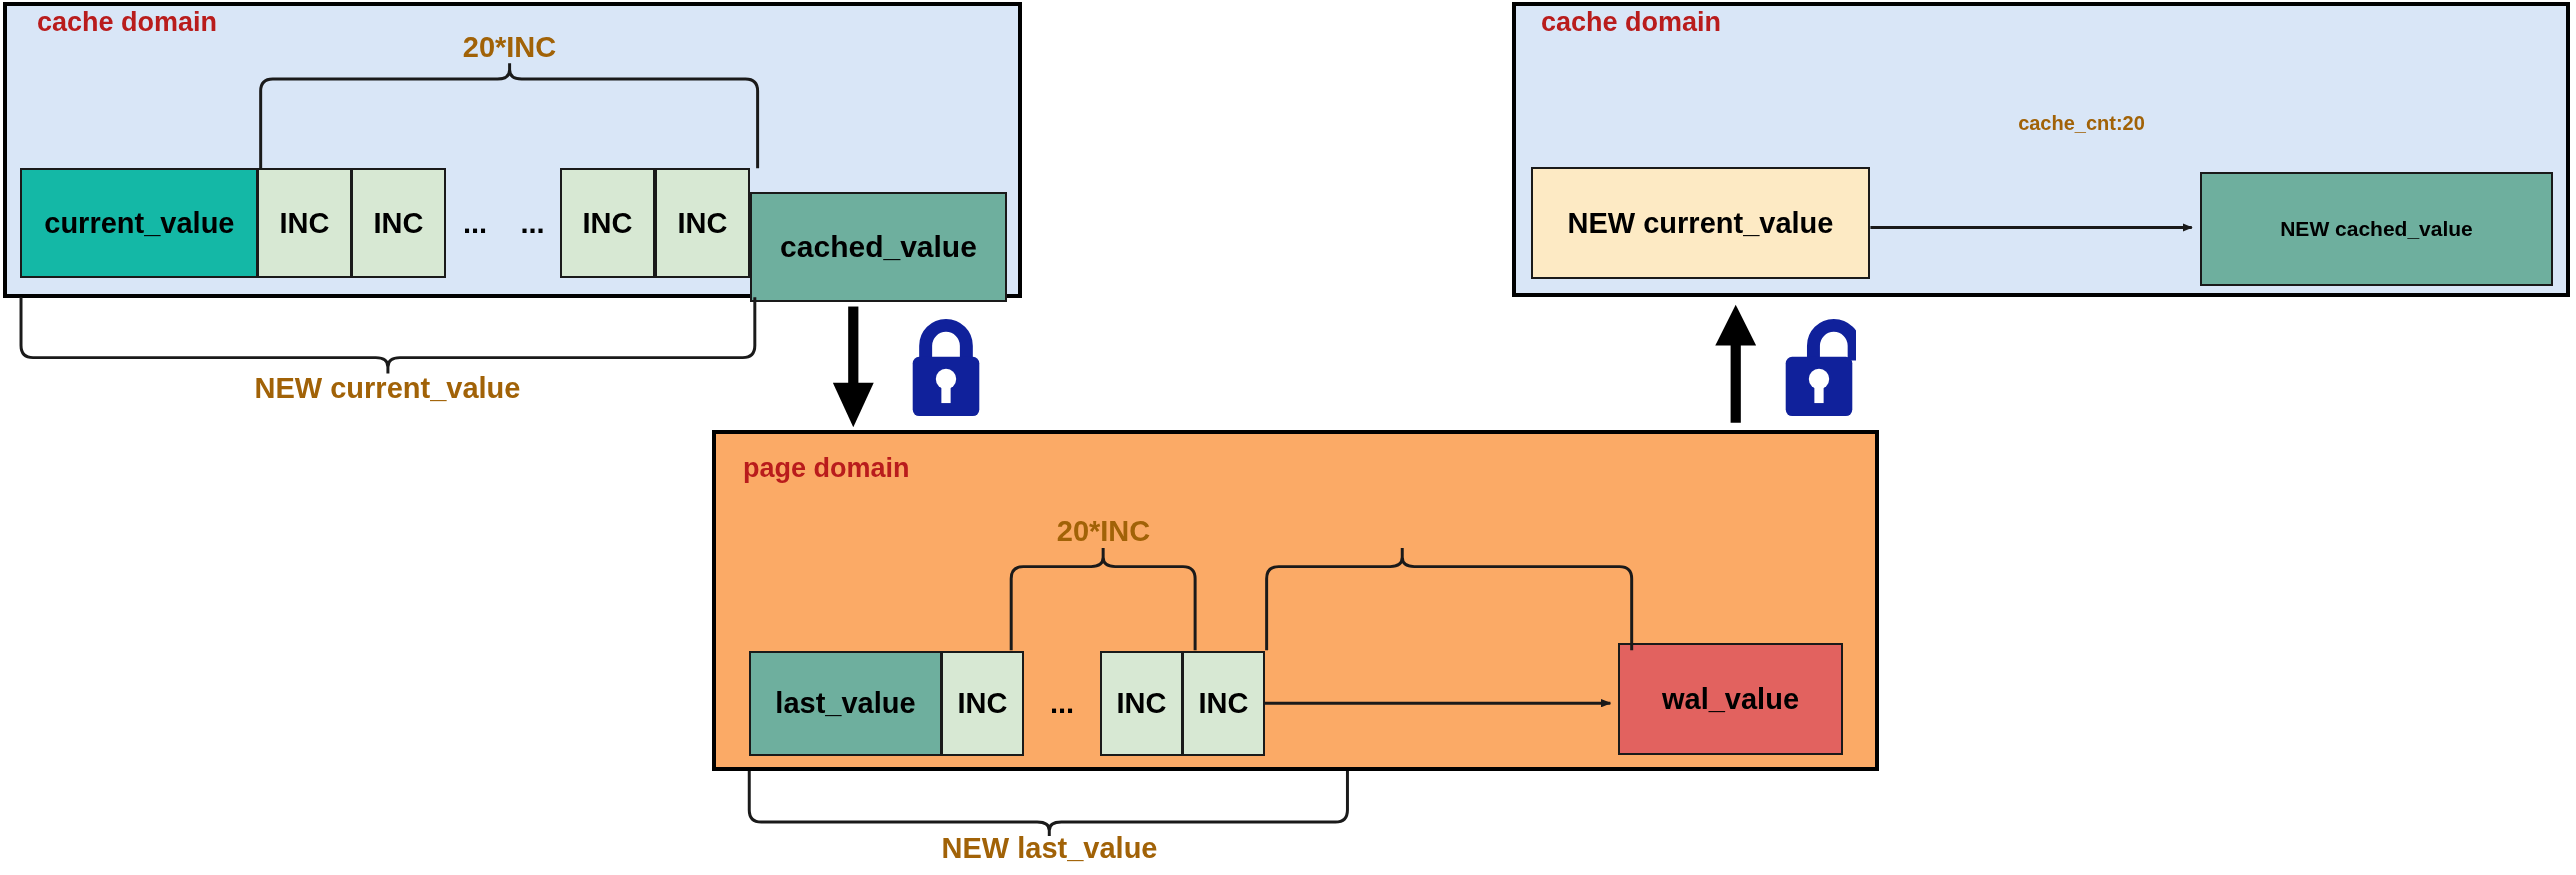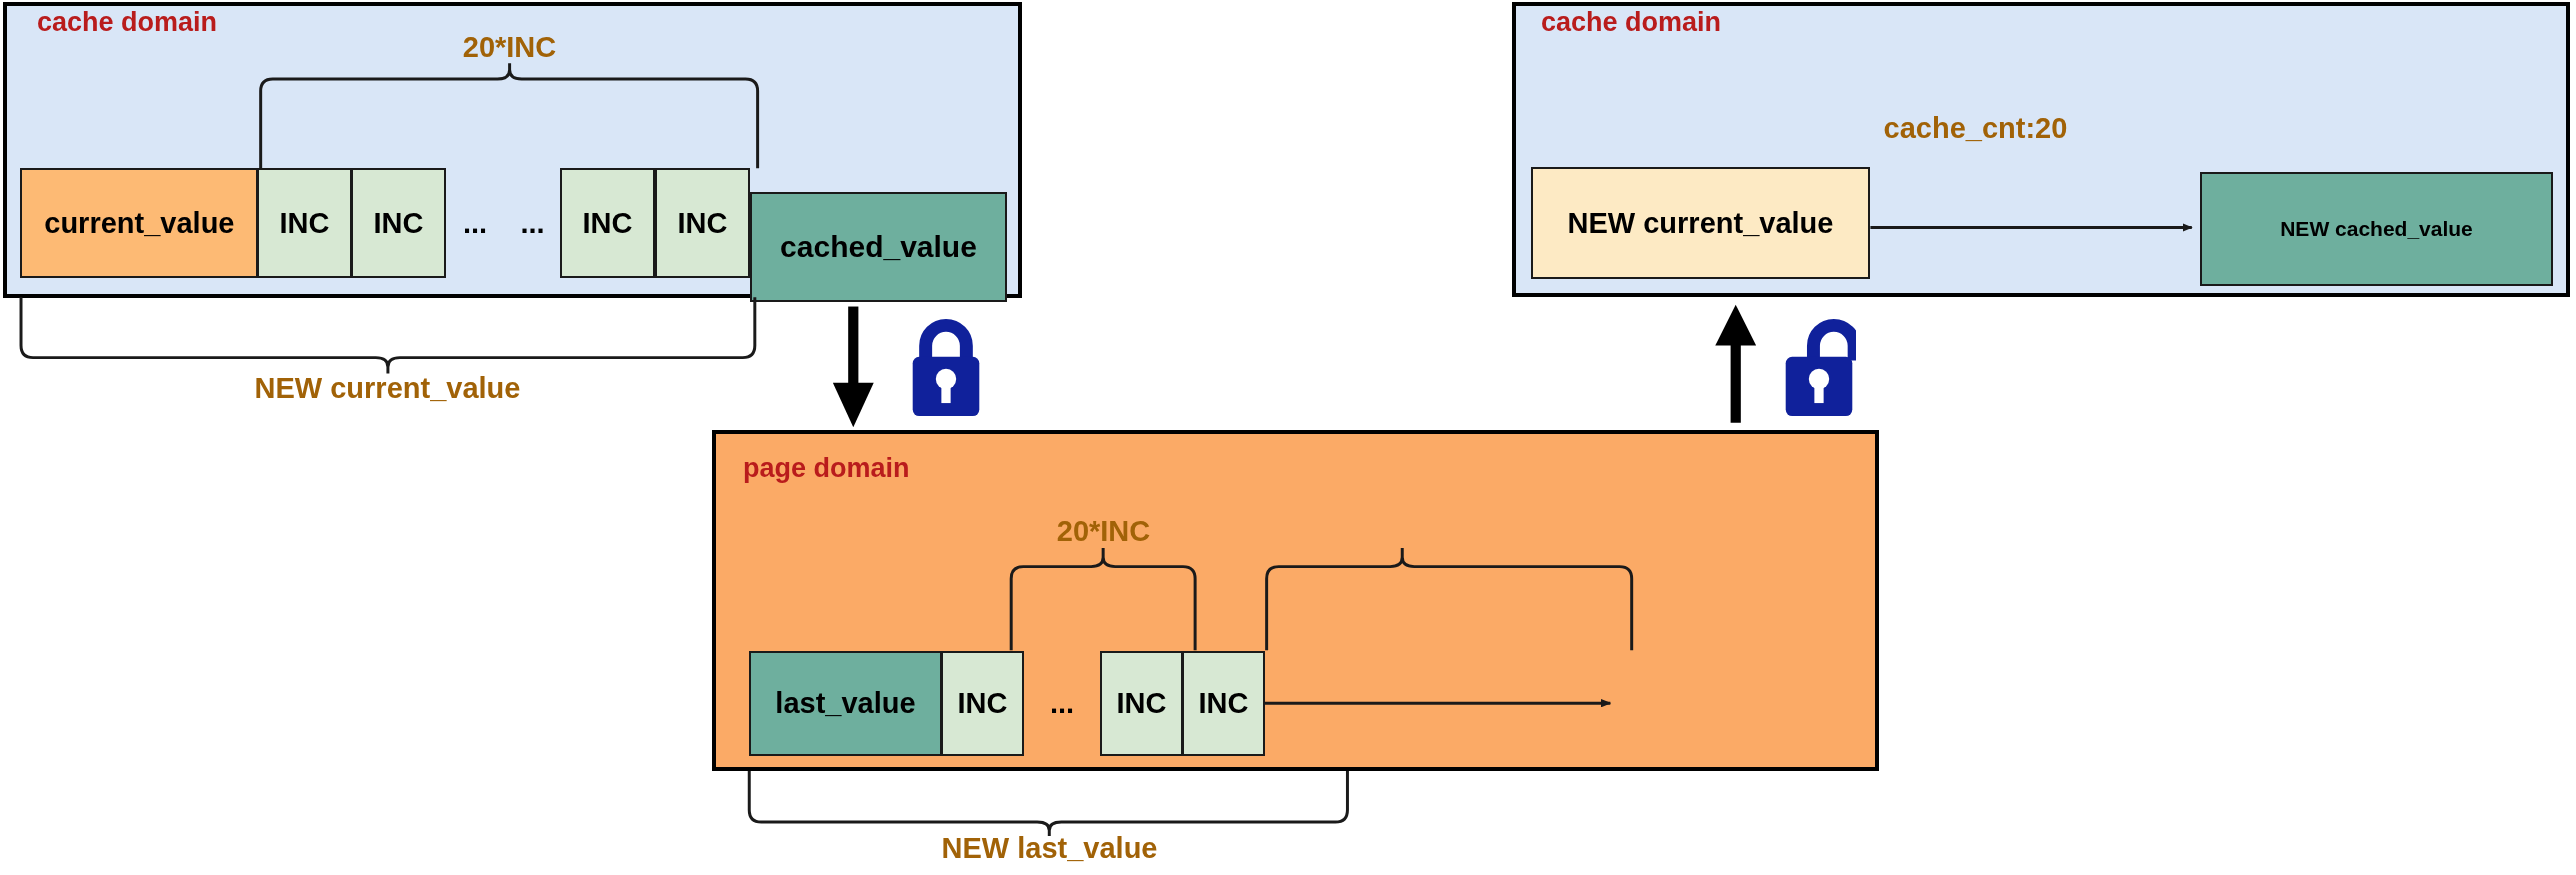--- a/index.html
+++ b/index.html
@@ -68,52 +68,53 @@
   }
 </style>
 </head>
 <body>
 
 <div id="stage">
 
   <div class="domain-box" style="left:2.8px; top:1.9px; width:1019px; height:296px; background:#d9e6f7;"></div>
   <div class="domain-label" style="left:37px; top:7.4px; font-size:27px;">cache domain</div>
 
-  <div class="cell" style="left:20.4px; top:168px; width:238px; height:110px; background:#fdba74; font-size:29px;">current_value</div>
+  <div class="cell" style="left:20.4px; top:168px; width:238px; height:110px; background:#14b8a6; font-size:29px;">current_value</div>
   <div class="cell" style="left:257px; top:168px; width:95px; height:110px; background:#d7e8d3; font-size:29px;">INC</div>
   <div class="cell" style="left:351px; top:168px; width:95px; height:110px; background:#d7e8d3; font-size:29px;">INC</div>
   <div class="ellipsis" style="left:446px; top:168px; width:58px; height:110px; font-size:29px;">...</div>
   <div class="ellipsis" style="left:504px; top:168px; width:57px; height:110px; font-size:29px;">...</div>
   <div class="cell" style="left:560px; top:168px; width:95px; height:110px; background:#d7e8d3; font-size:29px;">INC</div>
   <div class="cell" style="left:655px; top:168px; width:95px; height:110px; background:#d7e8d3; font-size:29px;">INC</div>
   <div class="cell" style="left:750px; top:180px; width:257px; height:110px; background:#6eaf9e; font-size:30px;margin-top:12px;">cached_value</div>
 
   <div class="brace-label" style="left:370px; top:31px; width:279px; font-size:29px;">20*INC</div>
 
   <div class="brace-label" style="left:248px; top:372px; width:279px; font-size:29px;">NEW current_value</div>
 
   <div class="domain-box" style="left:712px; top:430px; width:1167px; height:341px; background:#fbaa66;"></div>
   <div class="domain-label" style="left:743px; top:453px; font-size:27px;">page domain</div>
 
   <div class="cell" style="left:749px; top:651px; width:193px; height:105px; background:#6eaf9e; font-size:29px;text-align:center;">last_value</div>
   <div class="cell" style="left:941px; top:651px; width:83px; height:105px; background:#d7e8d3; font-size:29px;">INC</div>
   <div class="ellipsis" style="left:1024px; top:651px; width:76px; height:105px; font-size:29px;">...</div>
   <div class="cell" style="left:1100px; top:651px; width:83px; height:105px; background:#d7e8d3; font-size:29px;">INC</div>
   <div class="cell" style="left:1182px; top:651px; width:83px; height:105px; background:#d7e8d3; font-size:29px;">INC</div>
+  <div class="cell" style="left:1618px; top:643px; width:225px; height:112px; background:#e2625f; font-size:29px;">wal_value</div>
 
   <div class="brace-label" style="left:964px; top:515px; width:279px; font-size:29px;">20*INC</div>
   <div class="brace-label" style="left:910px; top:832px; width:279px; font-size:29px;">NEW last_value</div>
 
   <div class="domain-box" style="left:1512px; top:1.9px; width:1058px; height:295px; background:#d9e6f7;"></div>
   <div class="domain-label" style="left:1541px; top:7.4px; font-size:27px;">cache domain</div>
 
   <div class="cell" style="left:1531px; top:167px; width:339px; height:112px; background:#fdeac4; font-size:29px;">NEW current_value</div>
   <div class="cell" style="left:2200px; top:172px; width:353px; height:114px; background:#6eaf9e; font-size:21px;">NEW cached_value</div>
 
-  <div class="brace-label" style="left:1836px; top:112px; width:279px; font-size:29px;">cache_cnt:20</div>
+  <div class="brace-label" style="left:1942px; top:112px; width:279px; font-size:20px;">cache_cnt:20</div>
 
   <svg class="svg-layer" viewBox="0 0 2772 942">
     <defs>
       <marker id="arrowThin" markerWidth="11" markerHeight="9" refX="10" refY="4.5" orient="auto" markerUnits="userSpaceOnUse">
         <path d="M0,0 L11,4.5 L0,9 z" fill="#1a1a1a"></path>
       </marker>
     </defs>
 
     <path fill="none" stroke="#1a1a1a" stroke-width="3.2" d="M280,181 L280,98 Q280,85 293,85 L535,85 Q548,85 548,75 L548,68
              L548,75 Q548,85 561,85 L802,85 Q815,85 815,98 L815,181"></path>

